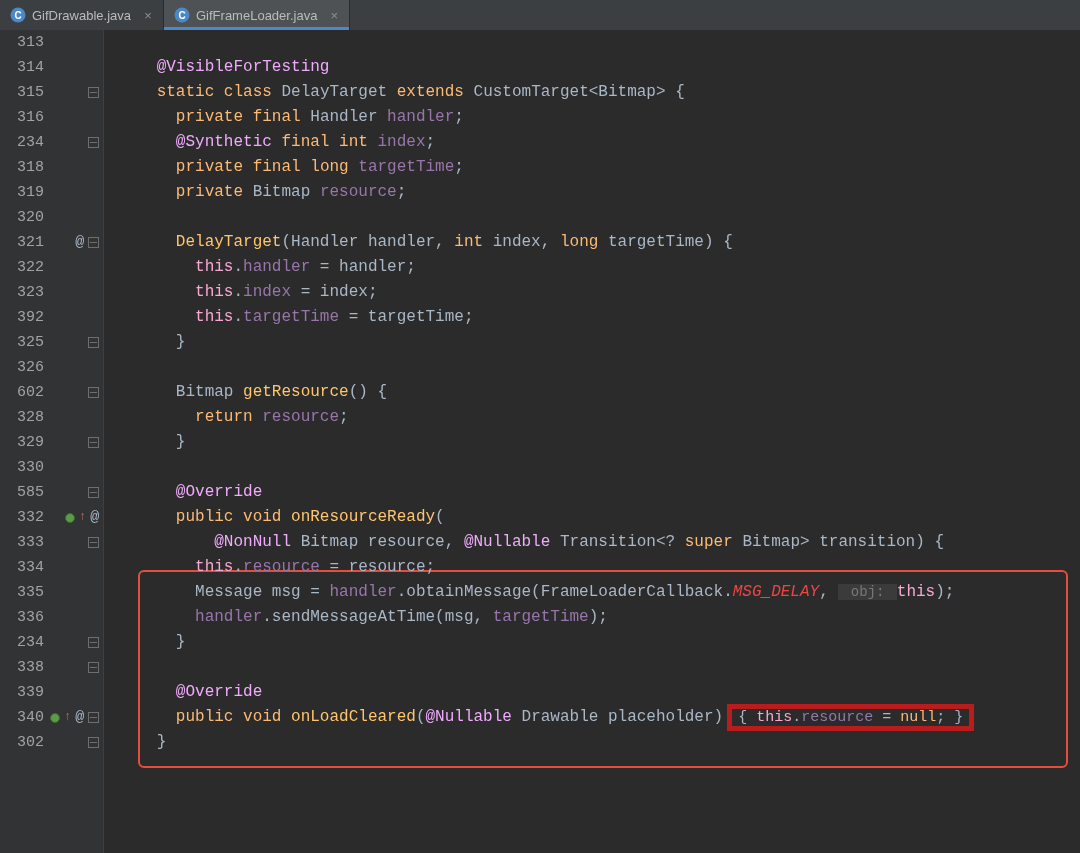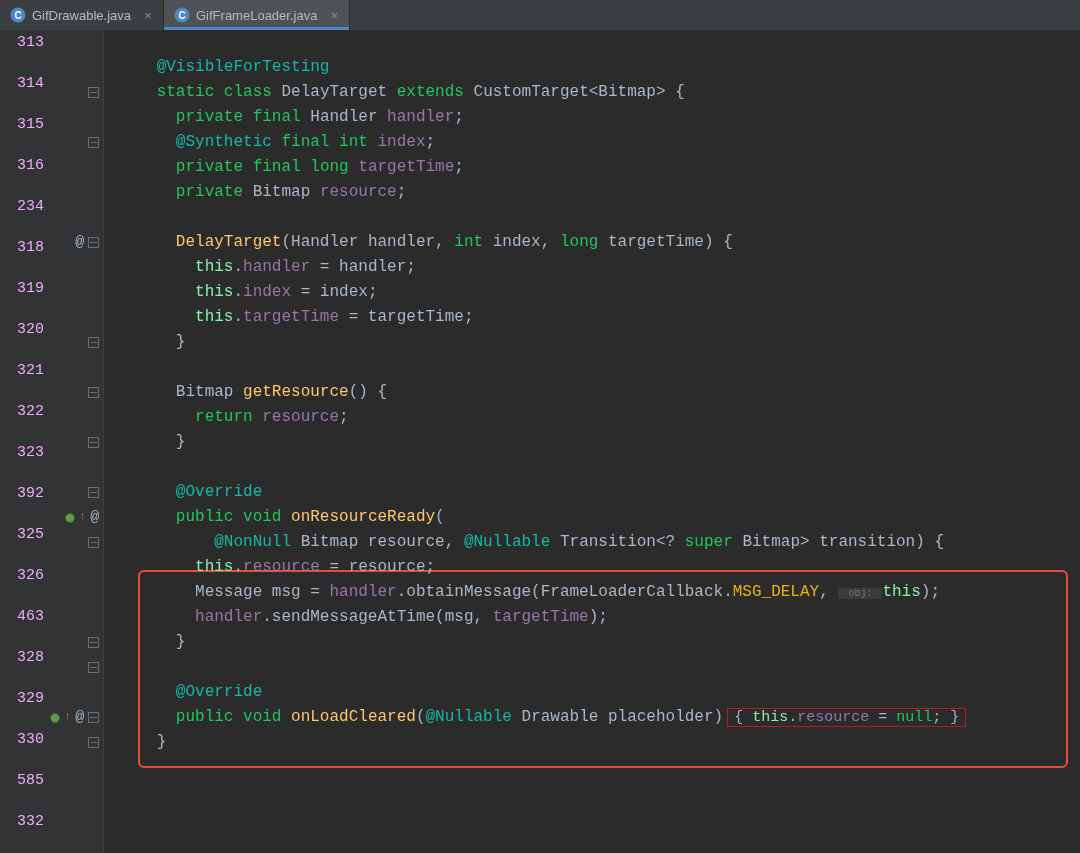--- a/index.html
+++ b/index.html
@@ -68,23 +68,22 @@
     background: #313335;
     border-right: 1px solid #3f3f3f;
     display: flex;
   }
   .line-numbers {
     flex: 0 0 50px;
     display: flex;
     flex-direction: column;
     align-items: flex-end;
     padding-right: 6px;
-    color: #f0abfc;
+    color: #a3a3a3;
     font-size: 15px;
-    gap: 16px;
   }
   .markers {
     flex: 1 1 auto;
     display: flex;
     flex-direction: column;
   }
   .gutter-row {
     height: 25px;
     line-height: 25px;
     display: flex;
@@ -136,30 +135,30 @@
     padding-left: 14px;
     white-space: pre;
     position: relative;
   }
   .code-line {
     height: 25px;
     line-height: 25px;
     font-size: 16px;
   }
   
-  .kw   { color: #22c55e; }       
-  .ann  { color: #14b8a6; }       
+  .kw   { color: #fdba74; }       
+  .ann  { color: #f0abfc; }       
   .type { color: #a9b7c6; }       
   .fn   { color: #ffc66d; }       
   .field{ color: #9876aa; }
-  .this { color: #86efac; }
-  .hint { background: #3b3b3b; color: #787878; padding: 0 4px; font-size: 10px; }
-  .const{ color: #eab308; }
+  .this { color: #f9a8d4; }
+  .hint { background: #3b3b3b; color: #787878; padding: 0 4px; font-size: 14px; }
+  .const{ color: #ef4444; font-style: italic; }
   .folded {
-    border: 1px solid #b91c1c;
+    border: 5px solid #b91c1c;
     padding: 0 6px;
     margin-left: 4px;
     color: #a9b7c6;
     font-size: 15px;
   }
   .highlight-box {
     position: absolute;
     border: 2px solid #e74c3c;
     border-radius: 6px;
     pointer-events: none;
@@ -203,21 +202,21 @@
         <div class="ln">234</div>
         <div class="ln">318</div>
         <div class="ln">319</div>
         <div class="ln">320</div>
         <div class="ln">321</div>
         <div class="ln">322</div>
         <div class="ln">323</div>
         <div class="ln">392</div>
         <div class="ln">325</div>
         <div class="ln">326</div>
-        <div class="ln">463</div>
+        <div class="ln">602</div>
         <div class="ln">328</div>
         <div class="ln">329</div>
         <div class="ln">330</div>
         <div class="ln">585</div>
         <div class="ln">332</div>
         <div class="ln">333</div>
         <div class="ln">334</div>
         <div class="ln">335</div>
         <div class="ln">336</div>
         <div class="ln">234</div>

